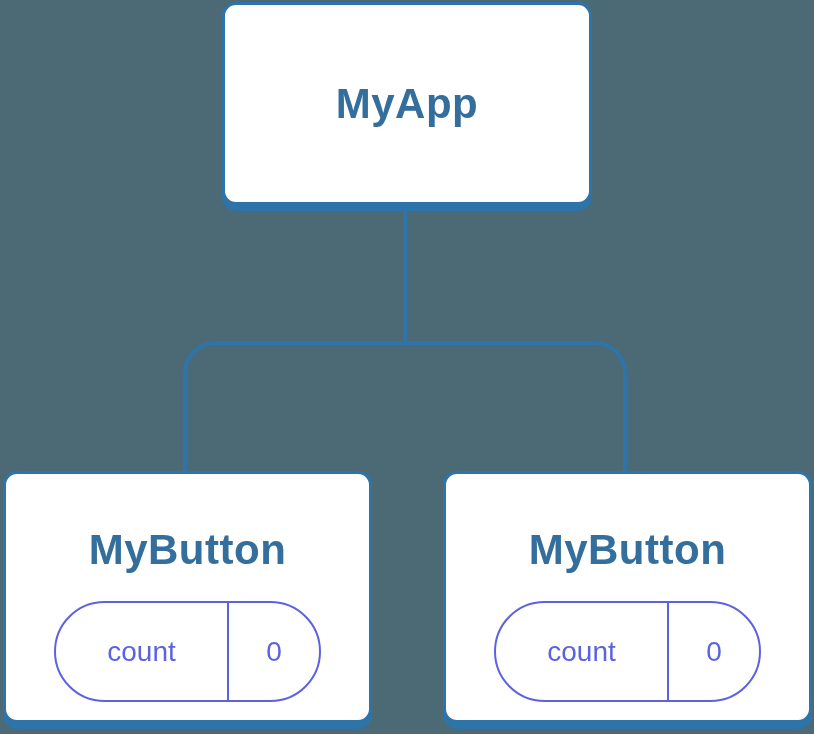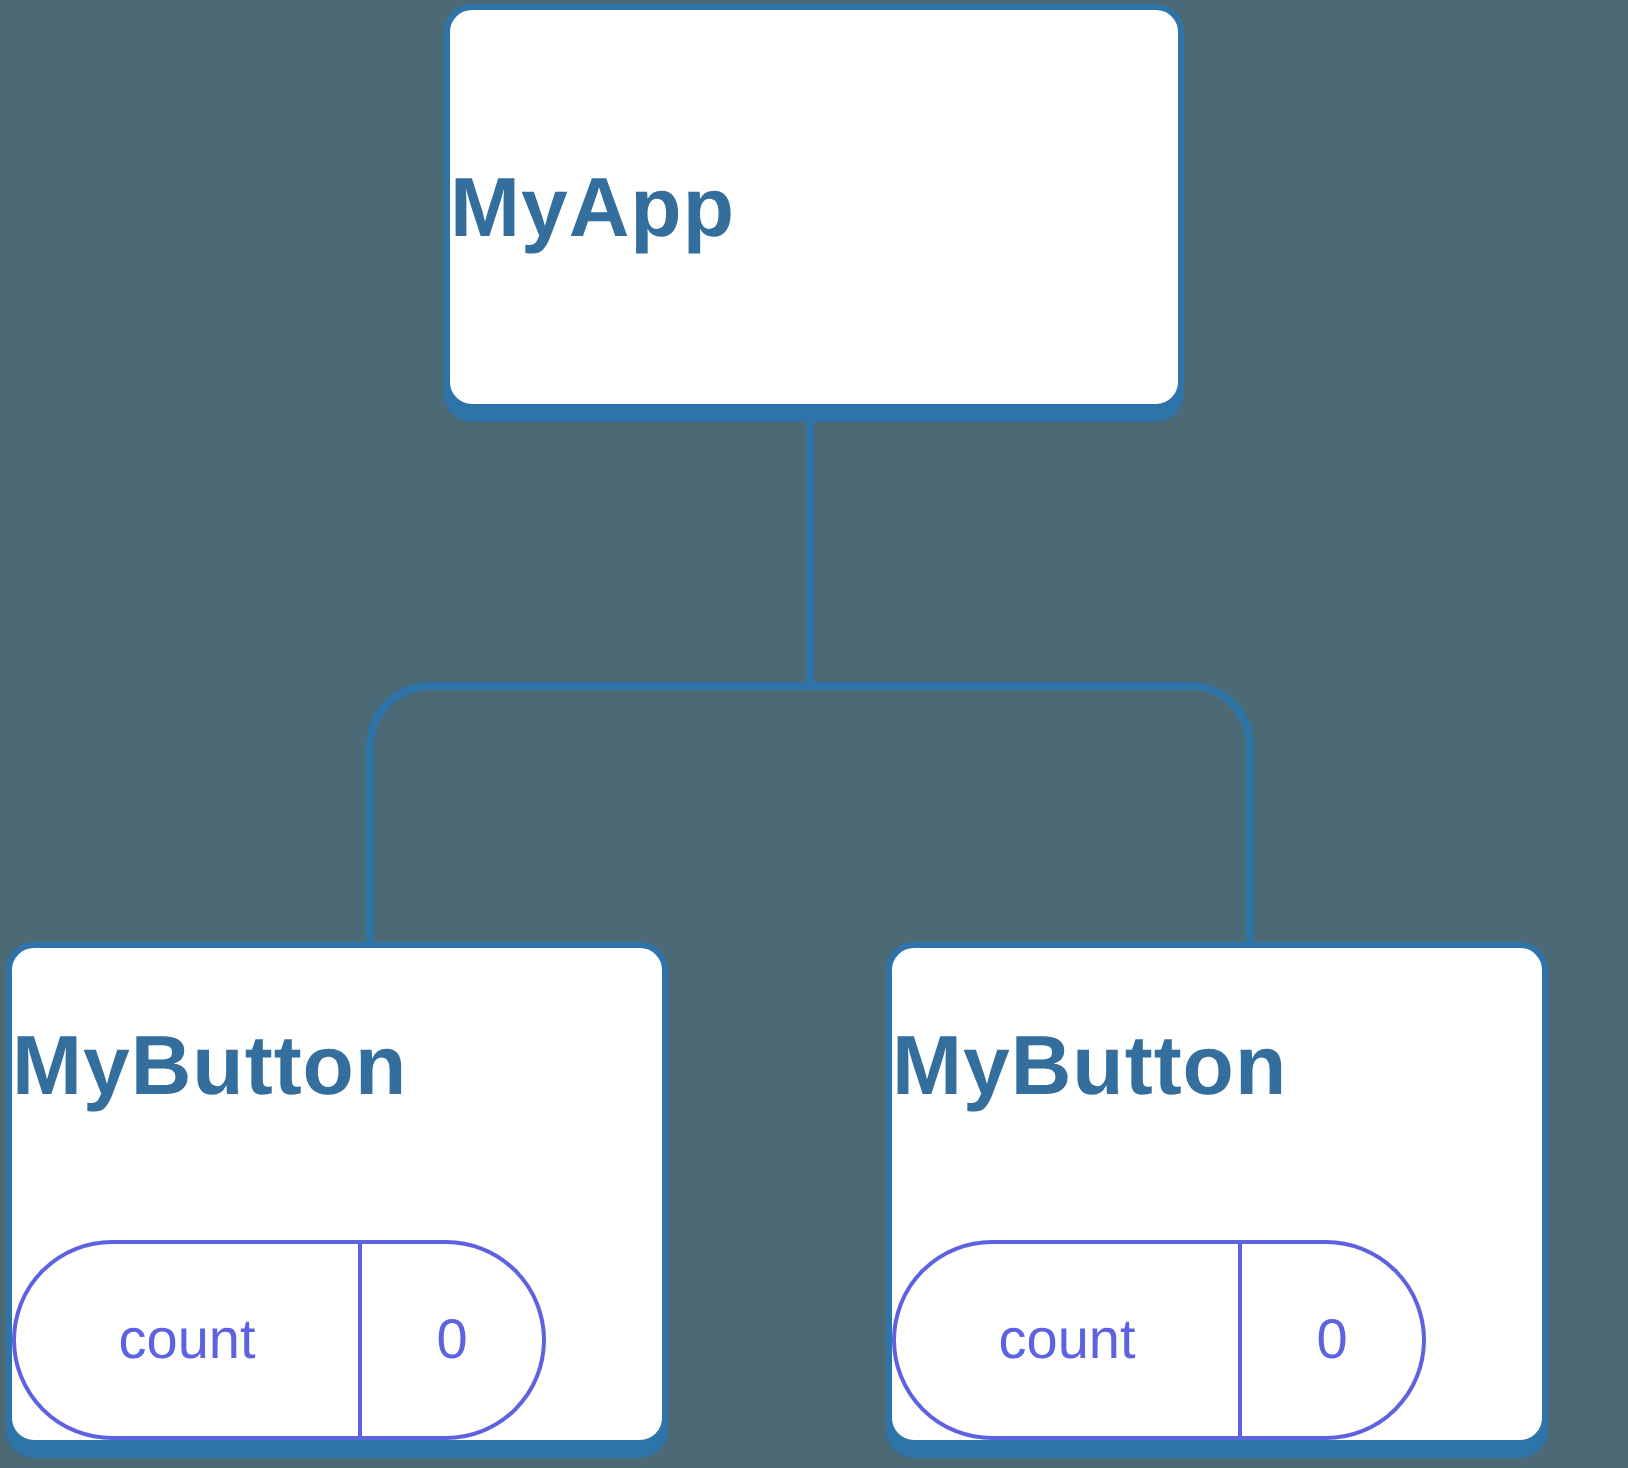--- a/index.html
+++ b/index.html
@@ -21,21 +21,21 @@
 
   .card{
     position:absolute;
     background:var(--card_bg);
     border:3px solid var(--line);
     border-radius:14px;
     box-shadow:0 6px 0 0 var(--line);
     box-sizing:border-box;
     display:flex;
     flex-direction:column;
-    align-items:flex-start;
+    align-items:center;
   }
   .card-title{
     color:var(--title);
     font-size:42px;
     font-weight:700;
     letter-spacing:0.5px;
     line-height:50px;
     white-space:nowrap;
   }
 
@@ -54,24 +54,23 @@
     position:absolute;
     left:183px;top:341px;
     width:444px;height:130px;
     border:4px solid var(--line);
     border-bottom:none;
     border-radius:32px 32px 0 0;
     box-sizing:border-box;
   }
 
   .card.child{
-    top:471px;width:331px;height:252px;
-    padding-top:34px;
+    top:471px;width:369px;height:252px;
+    padding-top:51px;
     justify-content:flex-start;
-    gap:36px;
   }
   .card.child.left{left:3px;}
   .card.child.right{left:443px;}
 
   .state-pill{
     margin-top:26px;
     width:267px;height:101px;
     border:2px solid var(--accent);
     border-radius:51px;
     box-sizing:border-box;

